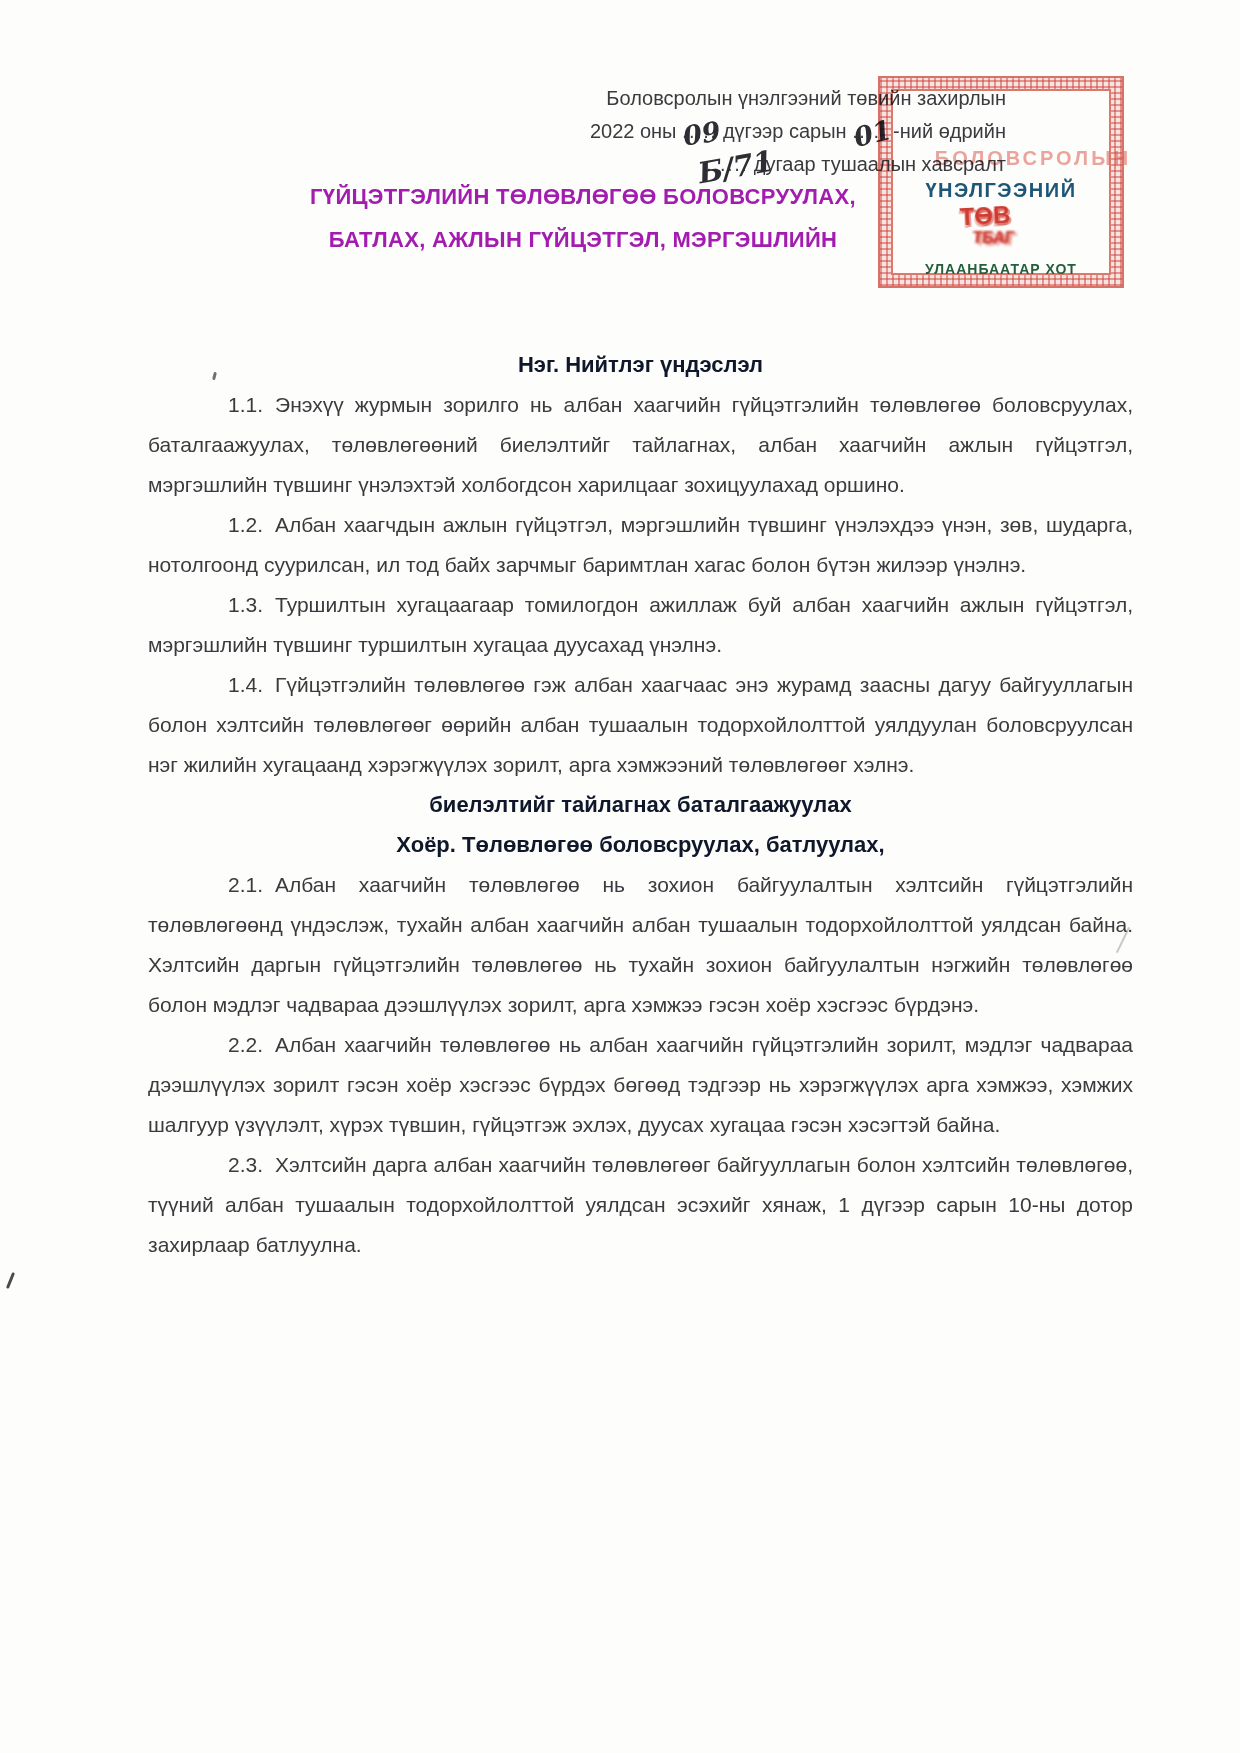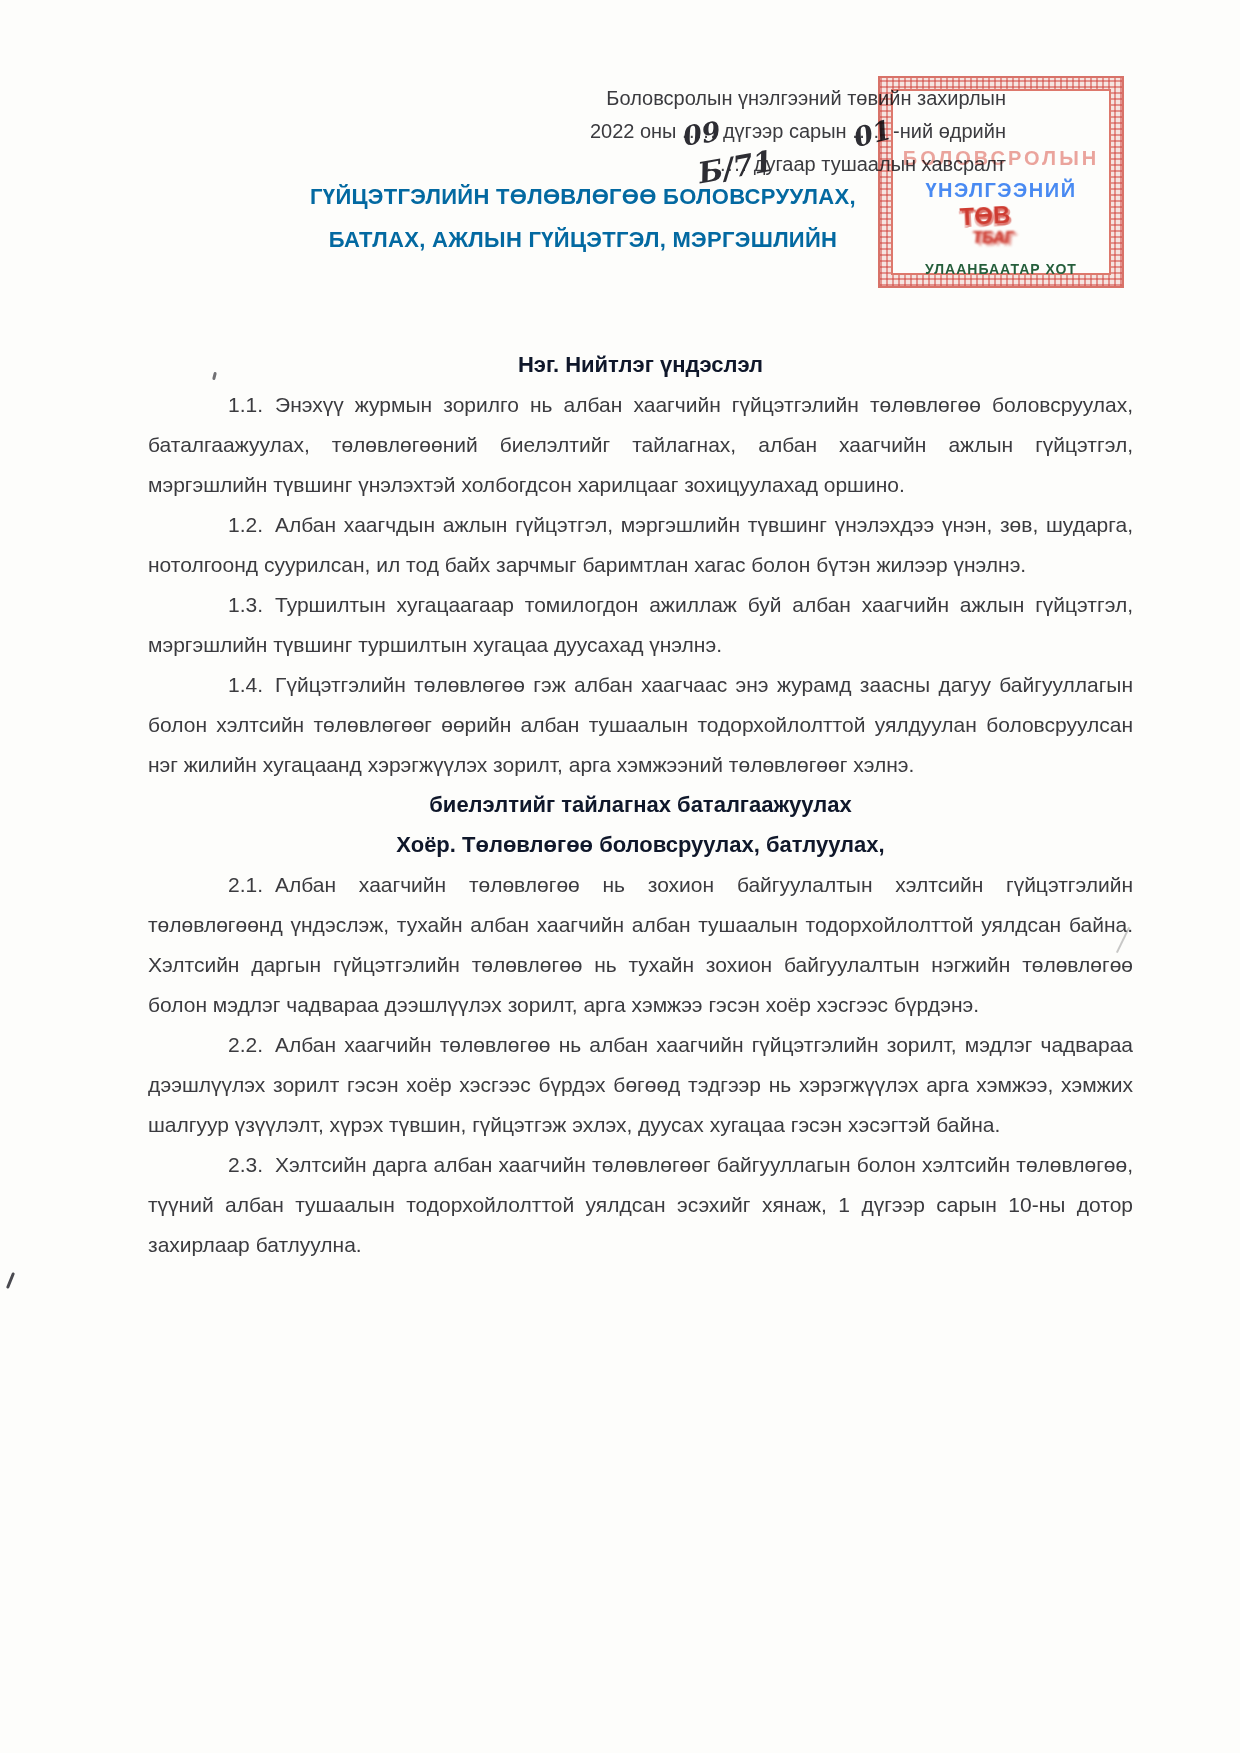--- a/index.html
+++ b/index.html
@@ -28,21 +28,21 @@
     line-height:1;pointer-events:none;
   }
   .hand-month{font-size:27px;left:1px;bottom:1px;transform:rotate(-9deg);}
   .hand-day{font-size:27px;left:2px;bottom:1px;transform:rotate(-14deg);}
   .hand-order{font-size:29px;left:-8px;bottom:-1px;transform:rotate(-10deg);}
 
   
   .doc-title{
     position:absolute;top:175px;left:148px;width:870px;
     text-align:center;font-weight:bold;font-size:22px;line-height:43px;
-    color:#0369a1;letter-spacing:.3px;
+    color:#a21caf;letter-spacing:.3px;
   }
 
   
   .body-flow{
     position:absolute;top:345px;left:148px;width:985px;
     font-size:21px;line-height:40px;color:#3b3b3f;
   }
   .sec-heading{
     text-align:center;font-weight:bold;color:#0f172a;font-size:22px;
   }
@@ -65,22 +65,22 @@
     border:2px solid #d8685e;
   }
   .stamp-inner{
     position:absolute;inset:13px;background:#fff;
     border:2px solid #dd6f63;
   }
   .stamp-line{
     position:absolute;left:0;width:100%;text-align:center;
     font-weight:bold;line-height:1;white-space:nowrap;
   }
-  .st-org1{top:72px;font-size:20px;letter-spacing:3px;color:#dc4f45;opacity:.55;filter:blur(.4px);}
-  .st-org2{top:104px;font-size:20px;letter-spacing:1.5px;color:#3b82f6;filter:blur(.3px);}
+  .st-org1{top:72px;font-size:20px;letter-spacing:3px;color:#dc4f45;opacity:.55;filter:blur(.4px);padding-left:32px;}
+  .st-org2{top:104px;font-size:20px;letter-spacing:1.5px;color:#0c4a6e;filter:blur(.3px);}
   .st-tov{
     top:128px;font-size:24px;color:#cd2c21;
     transform:translateX(-16px) rotate(-3deg);filter:blur(.6px);
     text-shadow:2px 2px 0 rgba(205,44,33,.55), -1px 3px 0 rgba(205,44,33,.35);
   }
   .st-smudge{
     top:154px;font-size:16px;color:#cd2c21;
     transform:translateX(-8px) skewX(-6deg);filter:blur(.8px);
     text-shadow:2px 1px 0 rgba(205,44,33,.6), 4px 3px 1px rgba(205,44,33,.4);
   }

